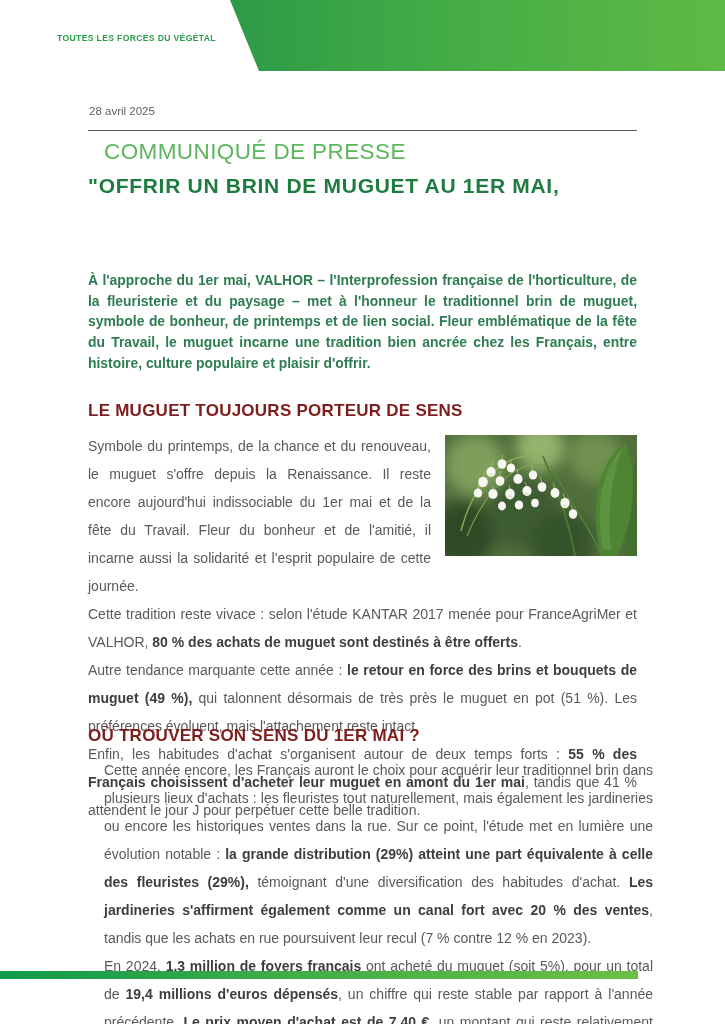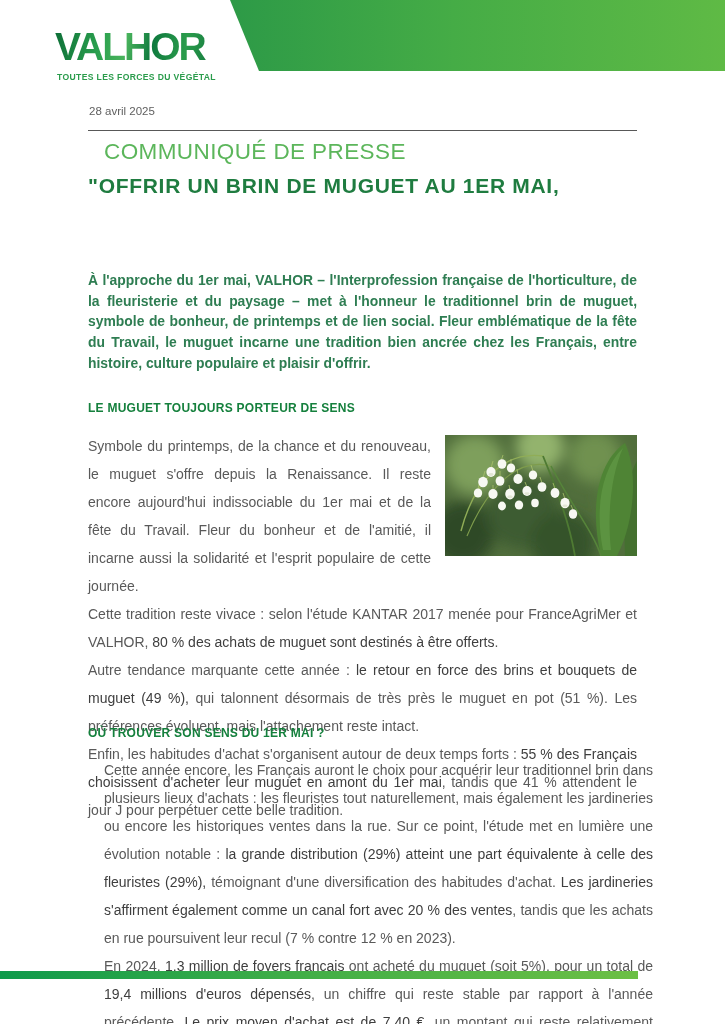--- a/index.html
+++ b/index.html
@@ -49,53 +49,52 @@
     font-size:21px; font-weight:800; letter-spacing:0.7px;
     line-height:28px; color:#1F7C40;
   }
   .intro {
     position:absolute; top:270px; left:0; width:100%;
     font-size:13.9px; font-weight:700; color:#2E7D52;
     line-height:20.7px; text-align:justify;
   }
   .section-heading {
     position:absolute; left:0; width:100%;
-    font-size:12px; font-weight:700; letter-spacing:0.25px; color:#15803d;
+    font-size:17px; font-weight:700; letter-spacing:0.25px; color:#7f1d1d;
     white-space:nowrap;
   }
   .h-sec1 { top:401px; }
   .h-sec2 { top:726px; }
   .body-block {
     position:absolute; left:0; width:100%;
     font-size:14px; color:#595959; line-height:28px; text-align:justify;
   }
   .b-sec1 { top:432px; }
   .b-sec2 { top:756px;margin-left:16px; }
   .body-block p { margin:0; }
-  .body-block .b { font-weight:400; color:#3E3E3E; }
+  .body-block .b { font-weight:700; color:#3E3E3E; }
 
   figure.muguet {
     float:right; width:192px; height:121px; margin:3px 0 6px 14px; padding:0;
   }
   figure.muguet svg { display:block; width:192px; height:121px; }
 
   
   .footer-bar {
     position:absolute; left:0; top:971px; width:638px; height:8px;
     background:linear-gradient(90deg,#0E9A4B 0%,#3FAD47 45%,#6CBF45 100%);
   }
 </style>
 </head>
 <body>
 
 <div class="page">
 
   <div class="header-band"></div>
   <div class="logo-block">
-    <div class="logo-text">VALHOR</div>
     <div class="logo-tagline">TOUTES LES FORCES DU VÉGÉTAL</div>
   </div>
 
   <div class="date-line">28 avril 2025</div>
   <div class="rule"></div>
 
   <div class="content">
 
     <div class="kicker">COMMUNIQUÉ DE PRESSE</div>
 

